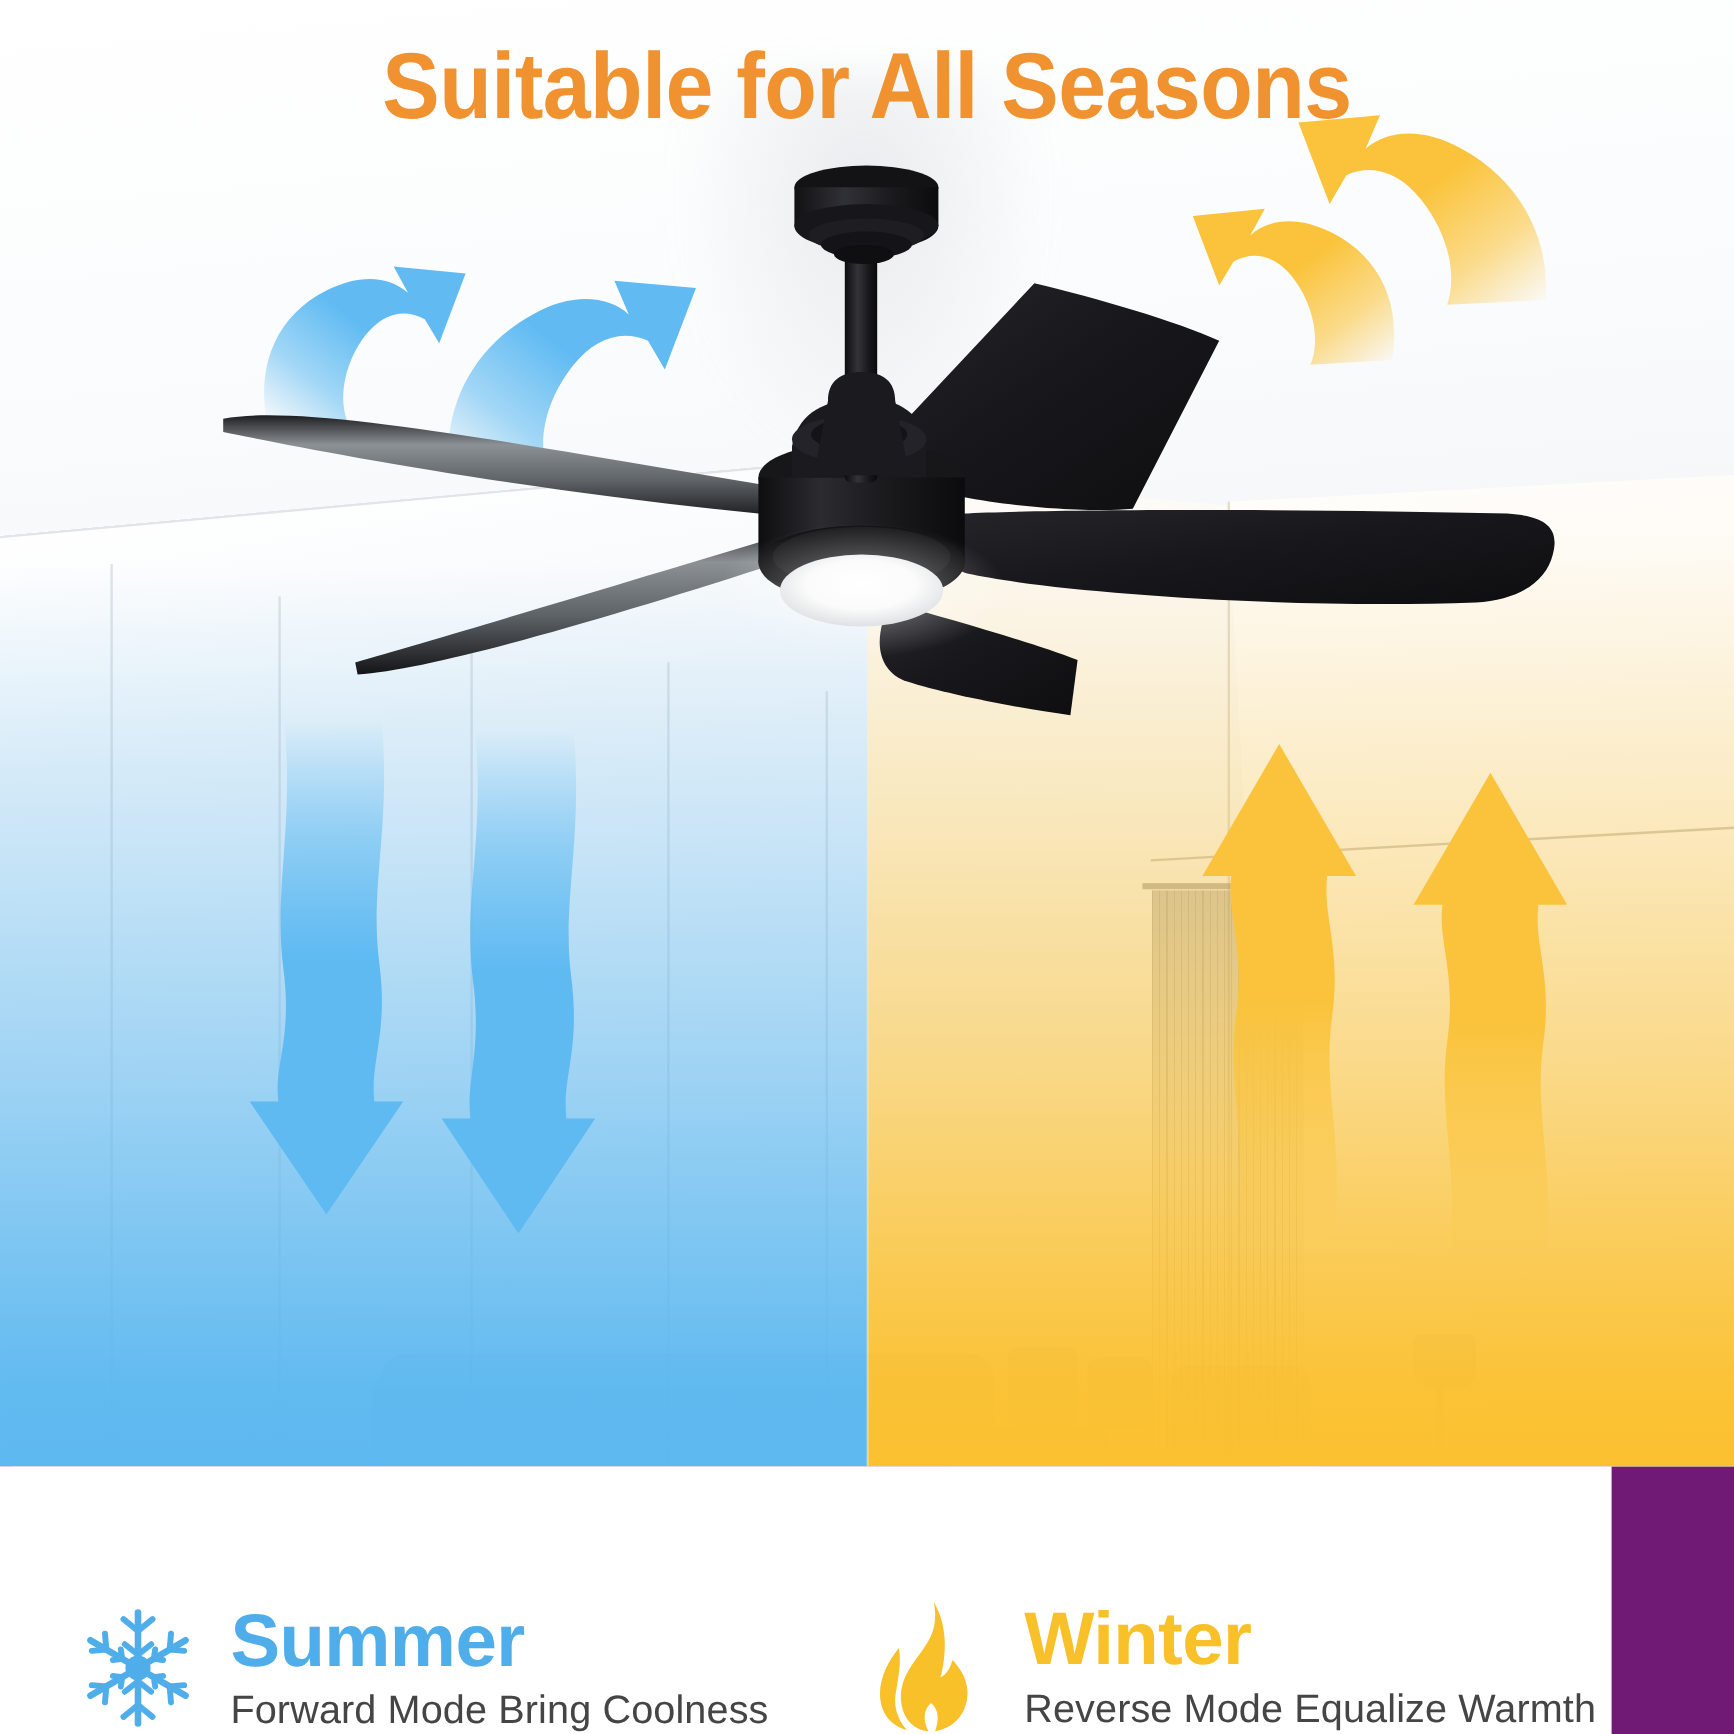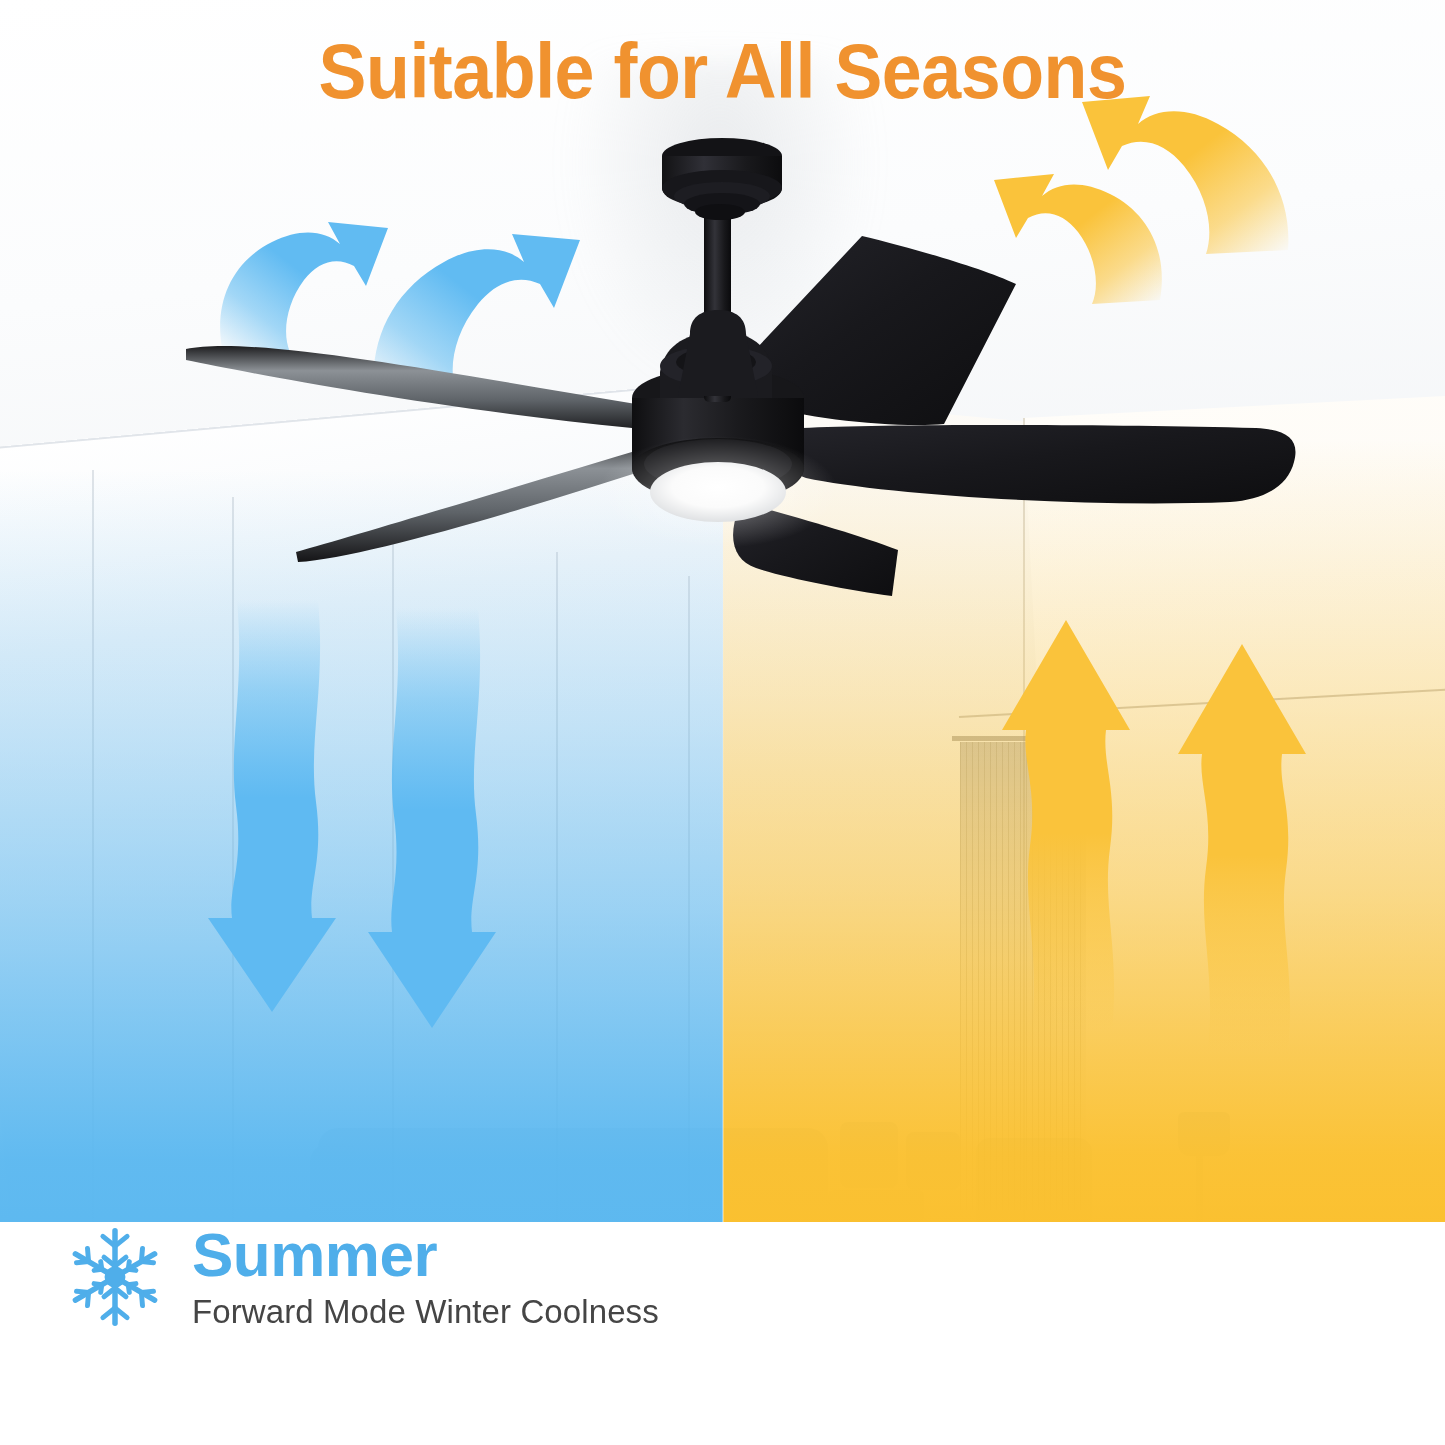--- a/index.html
+++ b/index.html
@@ -324,24 +324,24 @@
     width: 1445px; height: 1222px;
     z-index: 28;
     pointer-events: none;
   }
   .arrows-room { z-index: 26; }
 
   
   .footer {
     position: absolute;
     left: 0; top: 1222px;
-    width: 1445px; height: 223px;
+    width: 1343px; height: 223px;
     background: #ffffff;
     display: flex;
-    align-items: flex-start;
+    align-items: flex-end;
     z-index: 50;
   }
   .footer-col {
     flex: 1 1 50%;
     display: flex;
     align-items: center;
     padding-left: 56px;
     box-sizing: border-box;
   }
   .footer-col.warm { padding-left: 46px; }
@@ -694,20 +694,47 @@
             <line x1="38" y1="57" x2="31" y2="56"></line>
               <line x1="38" y1="57" x2="37" y2="64"></line>
             <line x1="62" y1="43" x2="69" y2="44"></line>
               <line x1="62" y1="43" x2="63" y2="36"></line>
           </g>
           <circle cx="50" cy="50" r="9.5" fill="#4FAEEA"></circle>
         </svg>
       </div>
       <div class="f-text">
         <div class="f-head cool">Summer</div>
-        <div class="f-sub">Forward Mode Winter Coolness</div>
+        <div class="f-sub">Forward Mode Bring Coolness</div>
       </div>
     </div>
 
+    <div class="footer-col warm">
+      <div class="f-icon">
+        <svg width="106" height="112" viewBox="0 0 90 100">
+          <path fill="#F8C029" d="
+            M 46,2
+            C 50,22 42,32 33,44
+            C 24,56 20,66 22,78
+            C 24,90 32,97 42,98
+            C 38,90 38,82 44,77
+            C 50,82 50,90 47,98
+            C 60,96 70,86 71,72
+            C 72,60 66,52 60,45
+            C 58,52 55,56 51,58
+            C 56,40 56,18 46,2 Z"></path>
+          <path fill="#F8C029" d="
+            M 20,36
+            C 12,46 6,58 6,70
+            C 6,84 14,94 26,97
+            C 18,88 16,78 18,68
+            C 20,56 22,46 20,36 Z"></path>
+        </svg>
+      </div>
+      <div class="f-text">
+        <div class="f-head warm">Winter</div>
+        <div class="f-sub">Reverse Mode Equalize Warmth</div>
+      </div>
+    </div>
 
   </div>
 
 </div>
 
 </body></html>

